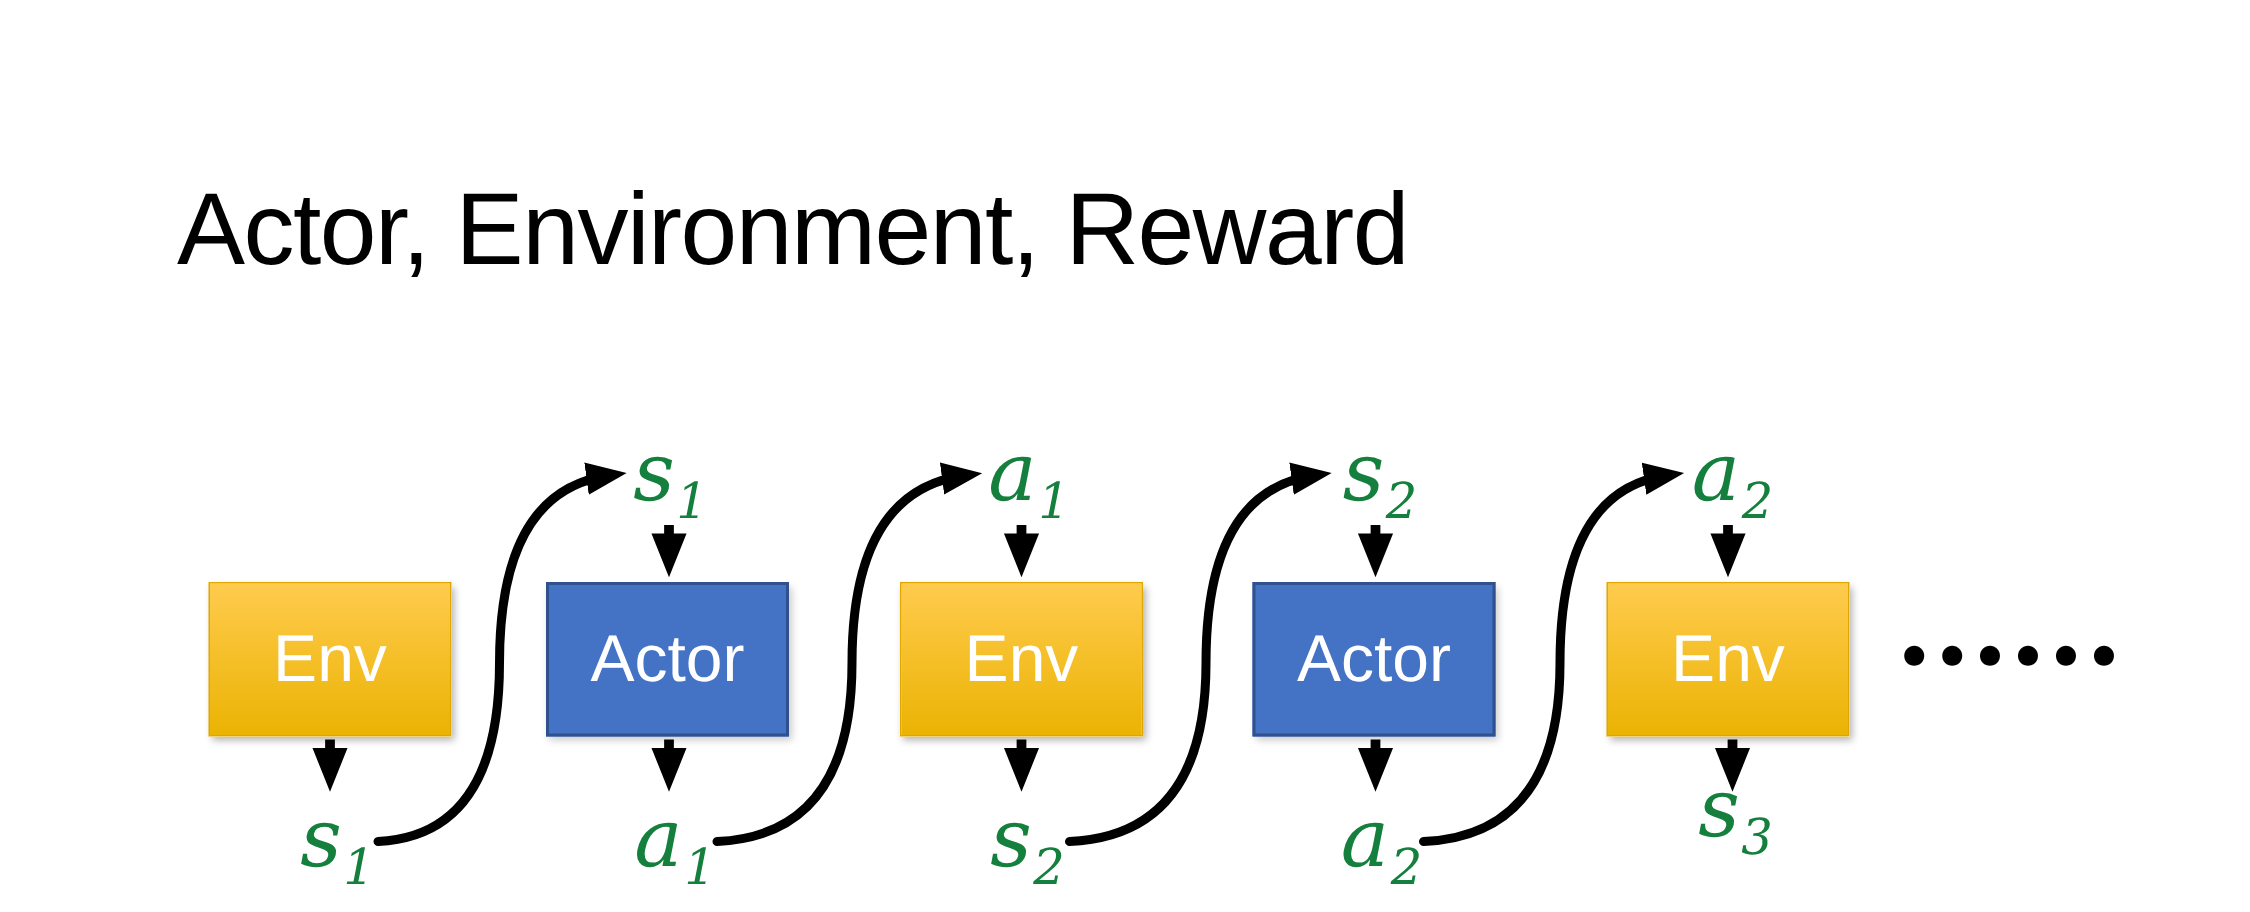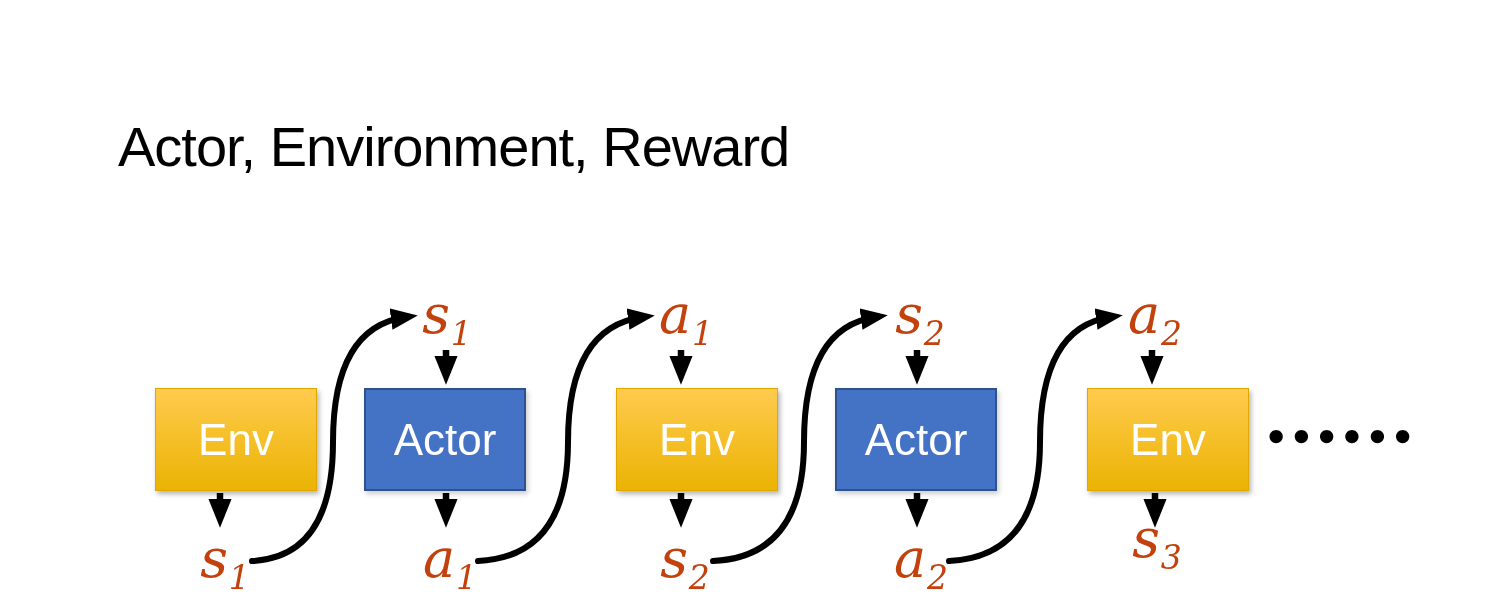--- a/index.html
+++ b/index.html
@@ -13,21 +13,21 @@
     height: 608px;
     background: var(--background, #ffffff);
     overflow: hidden;
     font-family: "Liberation Sans", sans-serif;
   }
   .title {
     position: absolute;
     left: 118px;
     top: 116px;
     font-family: "Liberation Sans", sans-serif;
-    font-size: 56px;
+    font-size: 68px;
     font-weight: 300;
     letter-spacing: -1px;
     color: var(--title-text, #000);
     white-space: nowrap;
     line-height: 1.1;
   }
   .box {
     position: absolute;
     top: 388px;
     width: 162px;
@@ -40,33 +40,32 @@
   .box .box-label {
     font-family: "Liberation Sans", sans-serif;
     font-size: 44px;
     color: var(--box-text, #fff);
     line-height: 1;
   }
   .box.env {
     background: linear-gradient(180deg, var(--env-gradient-top, #FFCB4E) 0%, var(--env-gradient-bottom, #EBB303) 100%);
     border: 1.5px solid var(--env-border, #DFA800);
     box-shadow: 2px 3px 5px rgba(0,0,0,0.30);
-    margin-left: 16px;
   }
   .box.actor {
     background: var(--actor-fill, #4472C4);
     border: 2.5px solid var(--actor-border, #2F528F);
     box-shadow: 2px 3px 5px rgba(0,0,0,0.20);
   }
   .mlabel {
     position: absolute;
     transform: translateX(-50%);
     font-family: "DejaVu Serif", serif;
     font-style: italic;
-    color: #c2410c;
+    color: #15803d;
     white-space: nowrap;
     line-height: 1;
   }
   .mlabel .mbase { font-size: 54px; }
   .mlabel .msub  { font-size: 33px; position: relative; top: 12px; margin-left: 1px; }
   .arrows-layer {
     position: absolute;
     left: 0;
     top: 0;
   }

